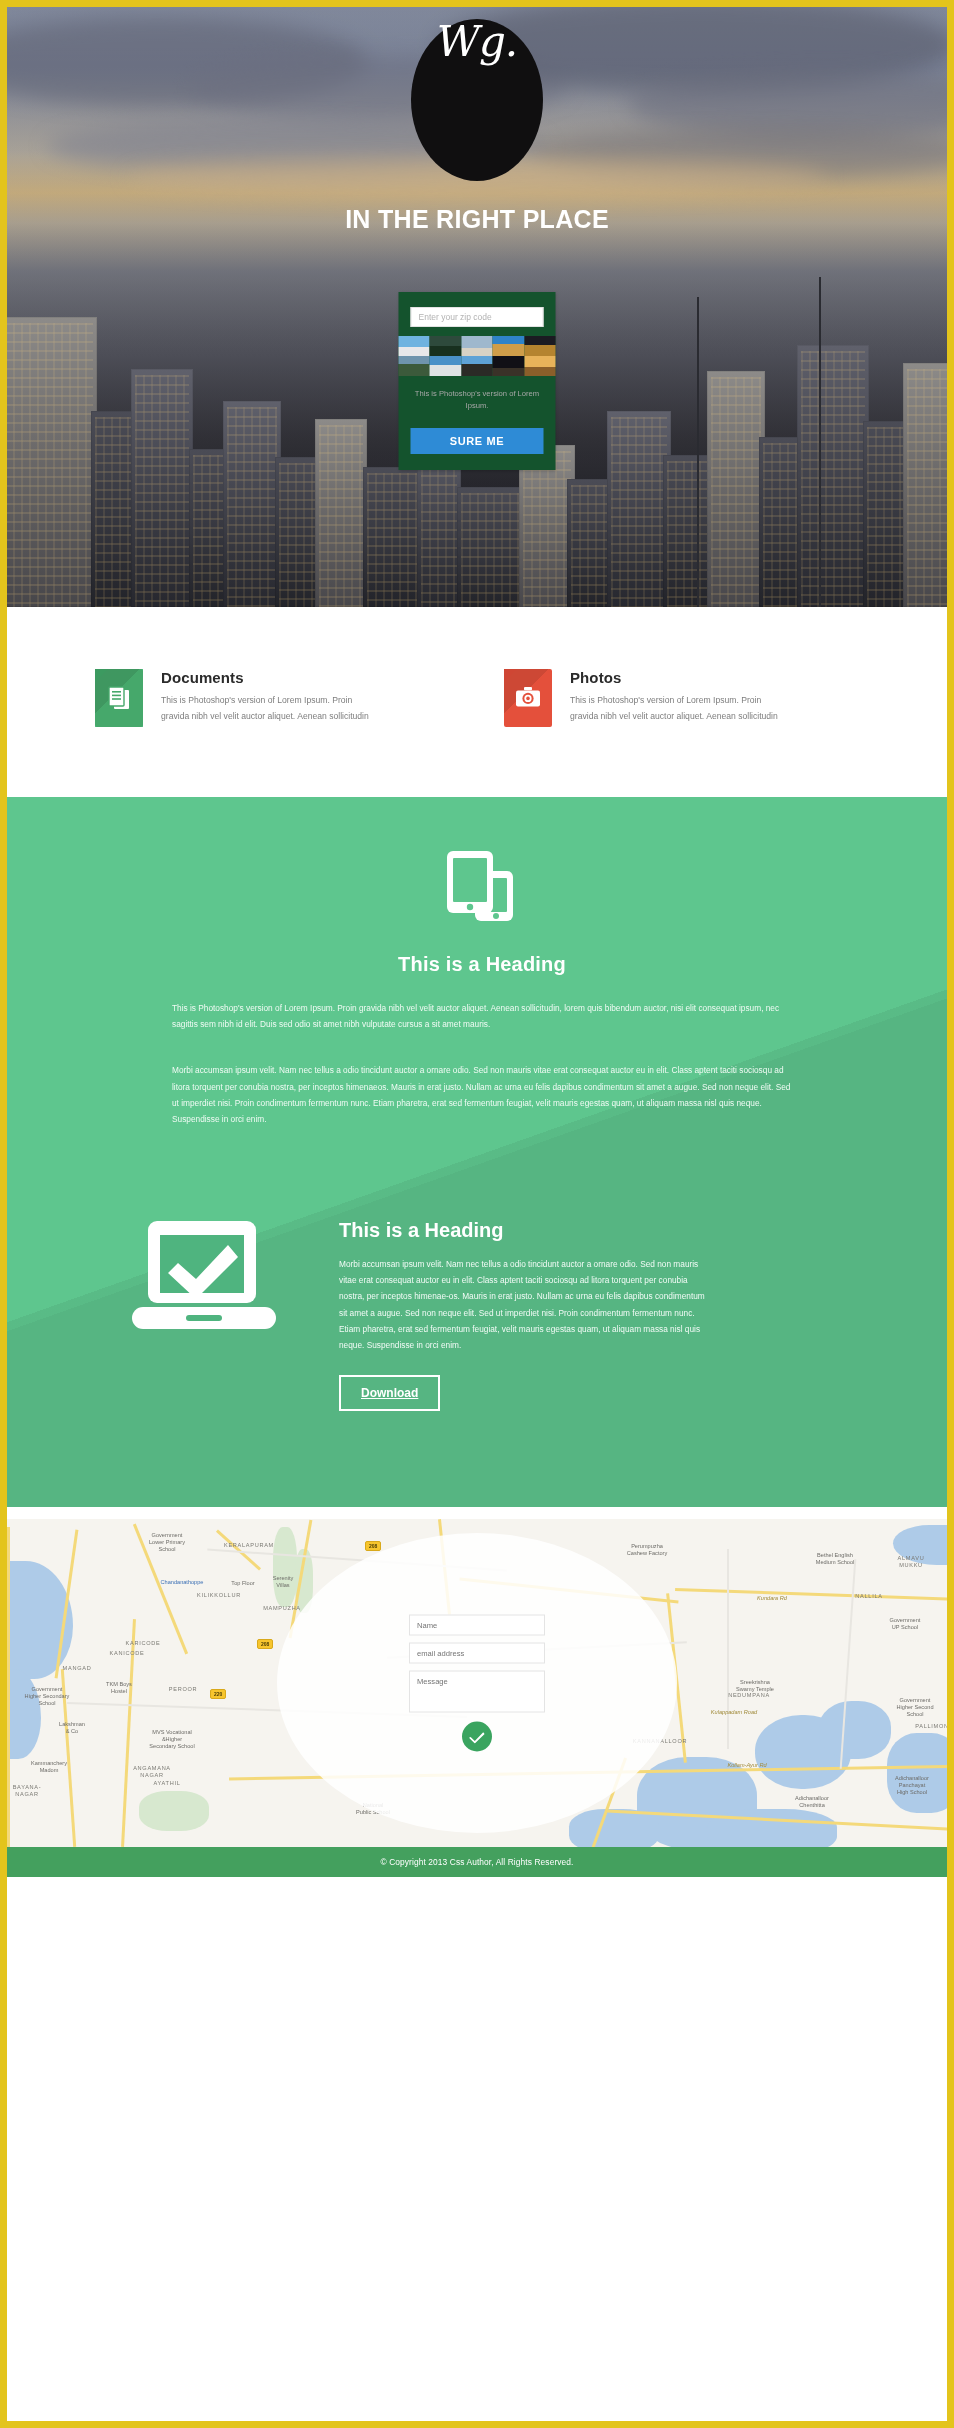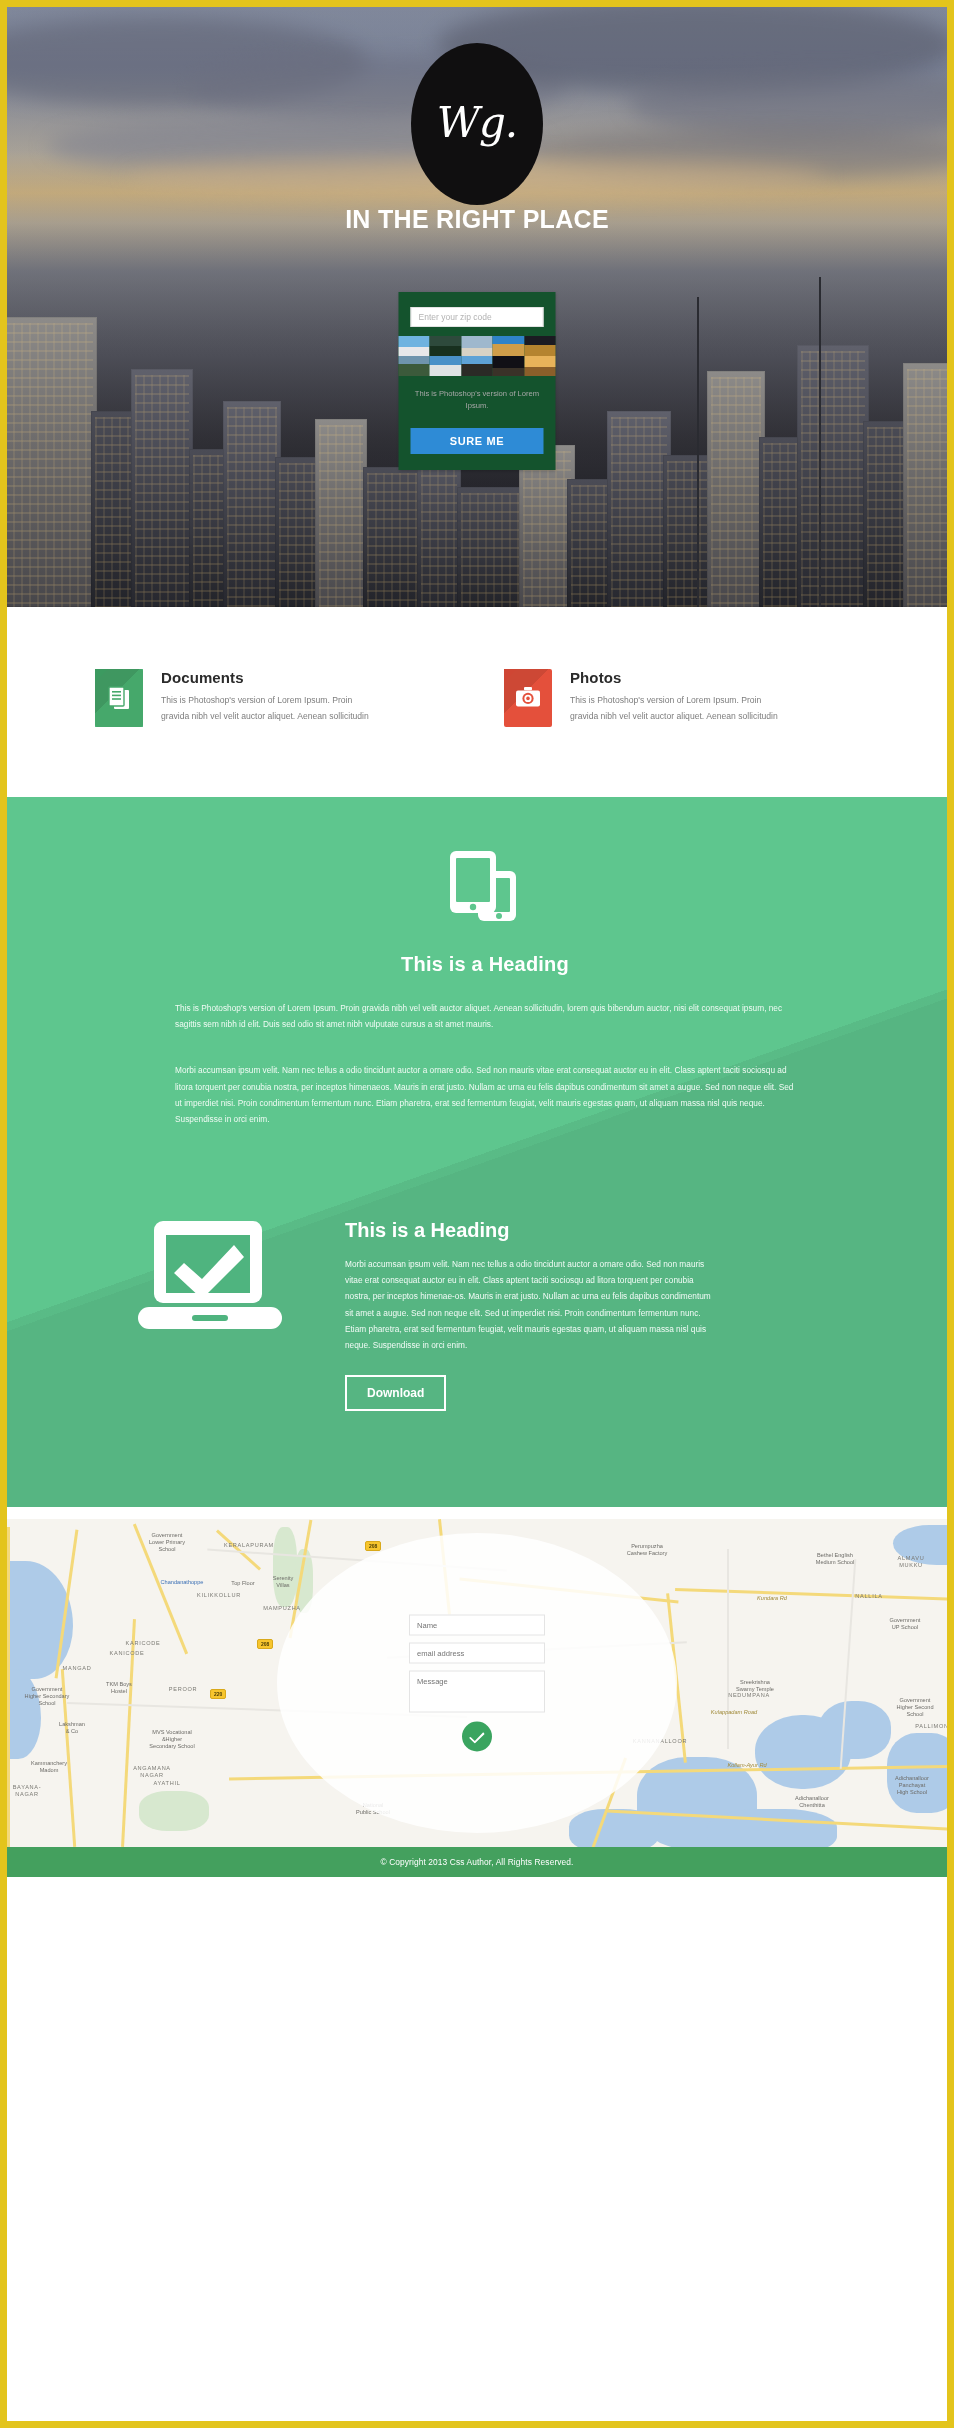--- a/index.html
+++ b/index.html
@@ -66,24 +66,24 @@
       repeating-linear-gradient(to right, rgba(255,214,130,.30) 0 2px, transparent 2px 8px);
     opacity:.35;
   }
   .bld.d { background: linear-gradient(to bottom,#4b4c56 0%, #35363e 55%, #222329 100%); }
   .bld.l { background: linear-gradient(to bottom,#8d8b89 0%, #6c6a6a 45%, #47464a 100%); }
 
   .antenna{position:absolute;bottom:0;width:2px;background:#2a2b31;}
 
   
   .hero-logo {
-    position:absolute; left:50%; top:36px; transform:translateX(-50%);
+    position:absolute; left:50%; top:12px; transform:translateX(-50%);
     width:132px; height:162px; border-radius:50%;
     background:#100f10; z-index:6;
-    display:flex; align-items:center; justify-content:center;
+    display:flex; justify-content:center;
   }
   .hero-logo .mark{
     color:#fff; font-family:"DejaVu Serif", serif; font-style:italic;
     font-size:42px; letter-spacing:-1px; transform:translateY(-2px);
   }
   .hero-title {
     position:absolute; left:0; right:0; top:192px; z-index:6;
     text-align:center; color:#fff; line-height:1.30;
   }
   .hero-title .l1{ display:block; font-size:25px; font-weight:400; letter-spacing:.3px;}
@@ -135,21 +135,21 @@
   }
   .fic .glyph{ position:absolute; inset:0; display:flex; align-items:center; justify-content:center; }
   .fbody h3{
     font-size:15px; font-weight:700; color:#2b2b2b; margin-bottom:7px; letter-spacing:.1px;
   }
   .fbody p{ font-size:8.6px; color:#7d7d7d; line-height:1.85; max-width:215px; }
 
   
   .green{
     position:relative; background:#5ec68e; overflow:hidden;
-    padding:52px 0 0 16px;
+    padding:52px 0 0 10px;
   }
   .green .diag{
     position:absolute; left:-10%; top:0; width:125%; height:100%;
     background:linear-gradient(160.5deg, rgba(0,0,0,0) 0 49.6%, rgba(0,0,0,.055) 49.6% 50.4%, rgba(0,0,0,.085) 50.4% 100%);
     pointer-events:none;
   }
   .green .inner{ position:relative; z-index:2; }
 
   .tablet-icon{ display:flex; justify-content:center; margin-bottom:26px; }
   .g-head{
@@ -165,20 +165,21 @@
   .row2{ display:flex; align-items:flex-start; gap:40px; padding:0 92px; }
   .laptop-wrap{ flex:none; width:190px; display:flex; justify-content:center; }
   .col2{ flex:1; max-width:370px; }
   .col2 h3{ color:#fff; font-size:20px; font-weight:700; margin-bottom:14px; }
   .col2 p{ color:#f2fbf6; font-size:8.3px; line-height:1.95; }
   .dl{
     display:inline-block; margin-top:22px; padding:9px 20px;
     border:2px solid #fff; background:transparent; color:#fff;
     font-size:12px; font-weight:700; cursor:pointer;
     font-family:"Liberation Sans", sans-serif;
+    text-decoration:underline;
   }
 
   
   .map{
     position:relative; height:328px; overflow:hidden;
     background:#f6f4ef;
     margin-top:12px;
   }
   .map .water{ position:absolute; background:#aecbe8; }
   .map .road{ position:absolute; background:#f4d97a; }

